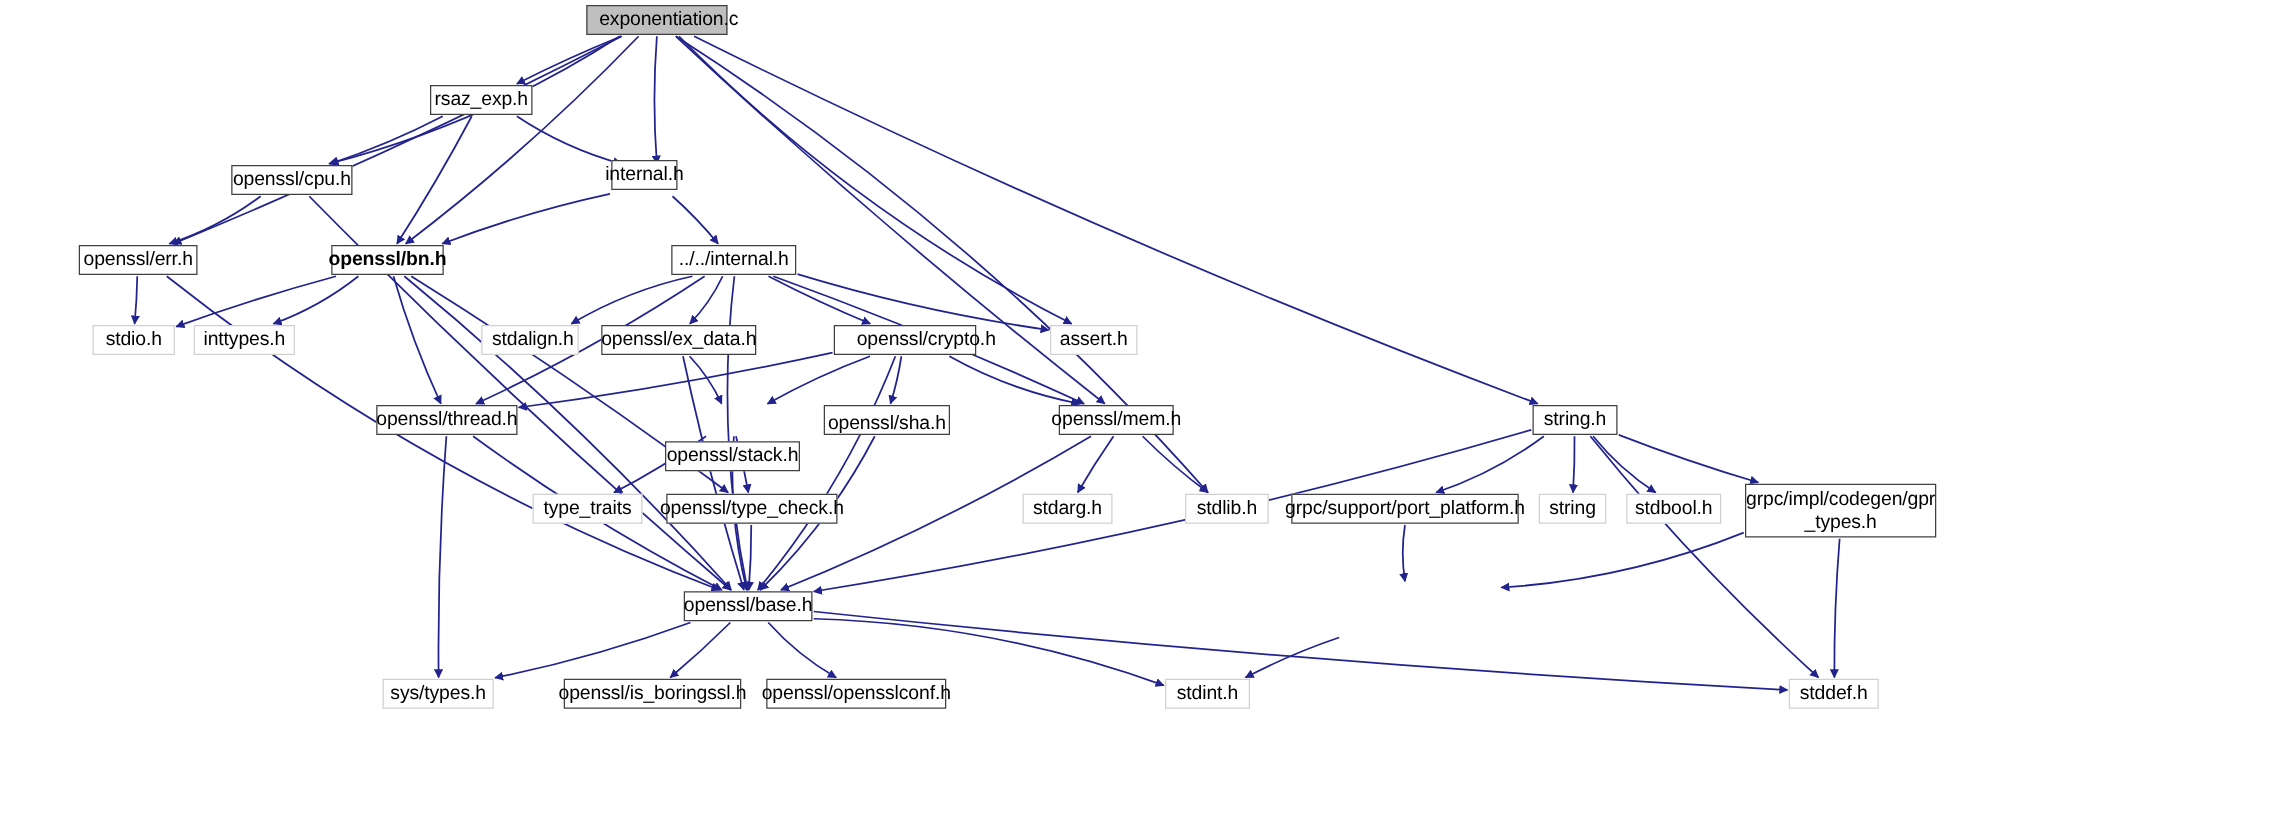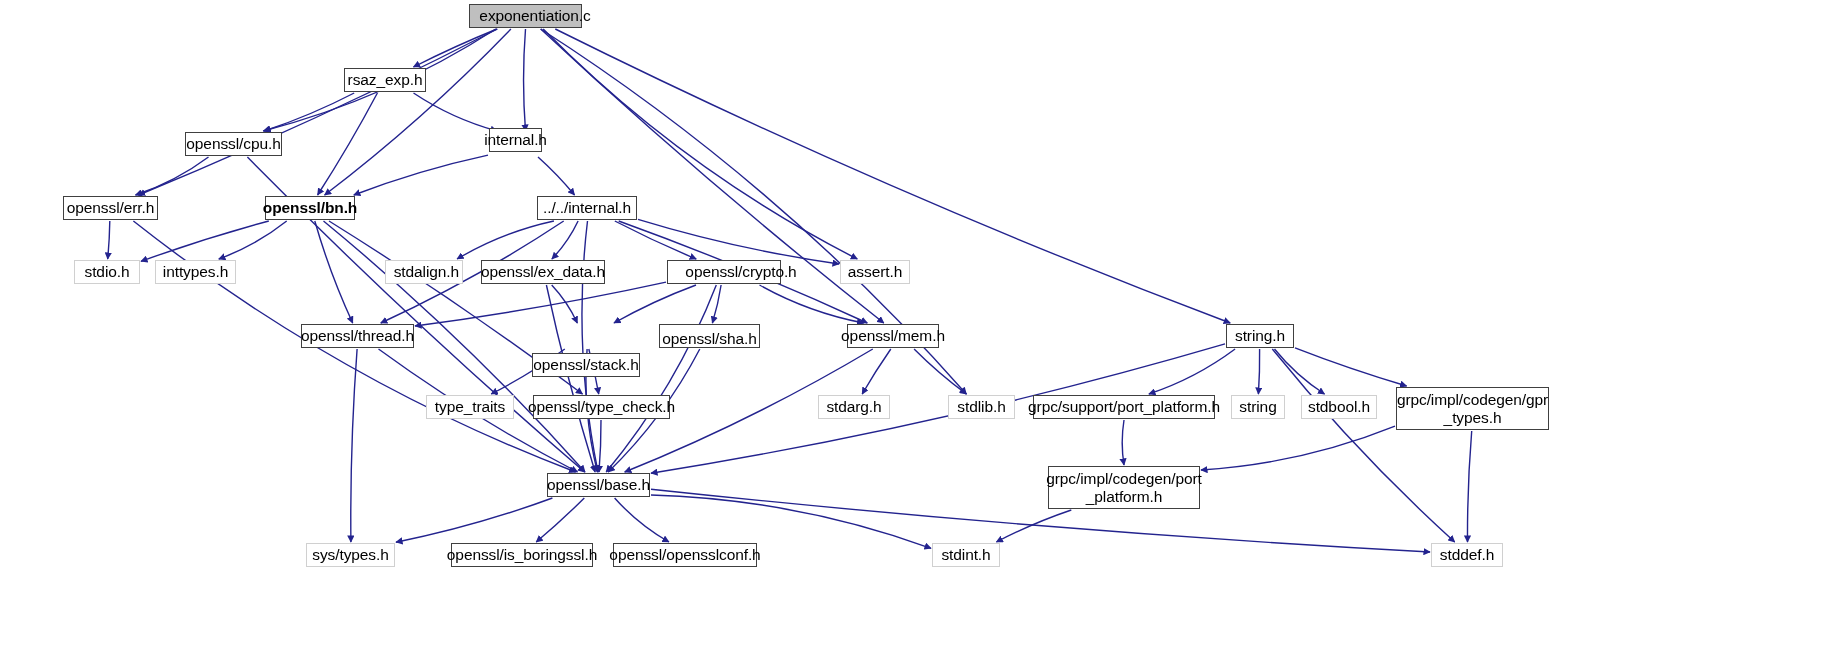--- a/index.html
+++ b/index.html
@@ -159,22 +159,20 @@
       <div class="node" style="left: 1226px; top: 324px; width: 68px; height: 24px;"><span class="node-label">string.h</span></div>
       <div class="node external" style="left: 426px; top: 395px; width: 88px; height: 24px;"><span class="node-label">type_traits</span></div>
       <div class="node" style="left: 533px; top: 395px; width: 137px; height: 24px;"><span class="node-label">openssl/type_check.h</span></div>
       <div class="node external" style="left: 818px; top: 395px; width: 72px; height: 24px;"><span class="node-label">stdarg.h</span></div>
       <div class="node external" style="left: 948px; top: 395px; width: 67px; height: 24px;"><span class="node-label">stdlib.h</span></div>
       <div class="node" style="left: 1033px; top: 395px; width: 182px; height: 24px;"><span class="node-label">grpc/support/port_platform.h</span></div>
       <div class="node external" style="left: 1231px; top: 395px; width: 54px; height: 24px;"><span class="node-label">string</span></div>
       <div class="node external" style="left: 1301px; top: 395px; width: 76px; height: 24px;"><span class="node-label">stdbool.h</span></div>
       <div class="node" style="left: 1396px; top: 387px; width: 153px; height: 43px;"><span class="node-label">grpc/impl/codegen/gpr
 _types.h</span></div>
-      <div class="node" style="left: 1048px; top: 466px; width: 152px; height: 43px;"><span class="node-label">grpc/impl/codegen/port
-_platform.h</span></div>
       <div class="node" style="left: 547px; top: 473px; width: 103px; height: 24px;"><span class="node-label">openssl/base.h</span></div>
       <div class="node external" style="left: 306px; top: 543px; width: 89px; height: 24px;"><span class="node-label">sys/types.h</span></div>
       <div class="node" style="left: 451px; top: 543px; width: 142px; height: 24px;"><span class="node-label">openssl/is_boringssl.h</span></div>
       <div class="node" style="left: 613px; top: 543px; width: 144px; height: 24px;"><span class="node-label">openssl/opensslconf.h</span></div>
       <div class="node external" style="left: 932px; top: 543px; width: 68px; height: 24px;"><span class="node-label">stdint.h</span></div>
       <div class="node external" style="left: 1431px; top: 543px; width: 72px; height: 24px;"><span class="node-label">stddef.h</span></div>
     </div>
 
 </div>
 

